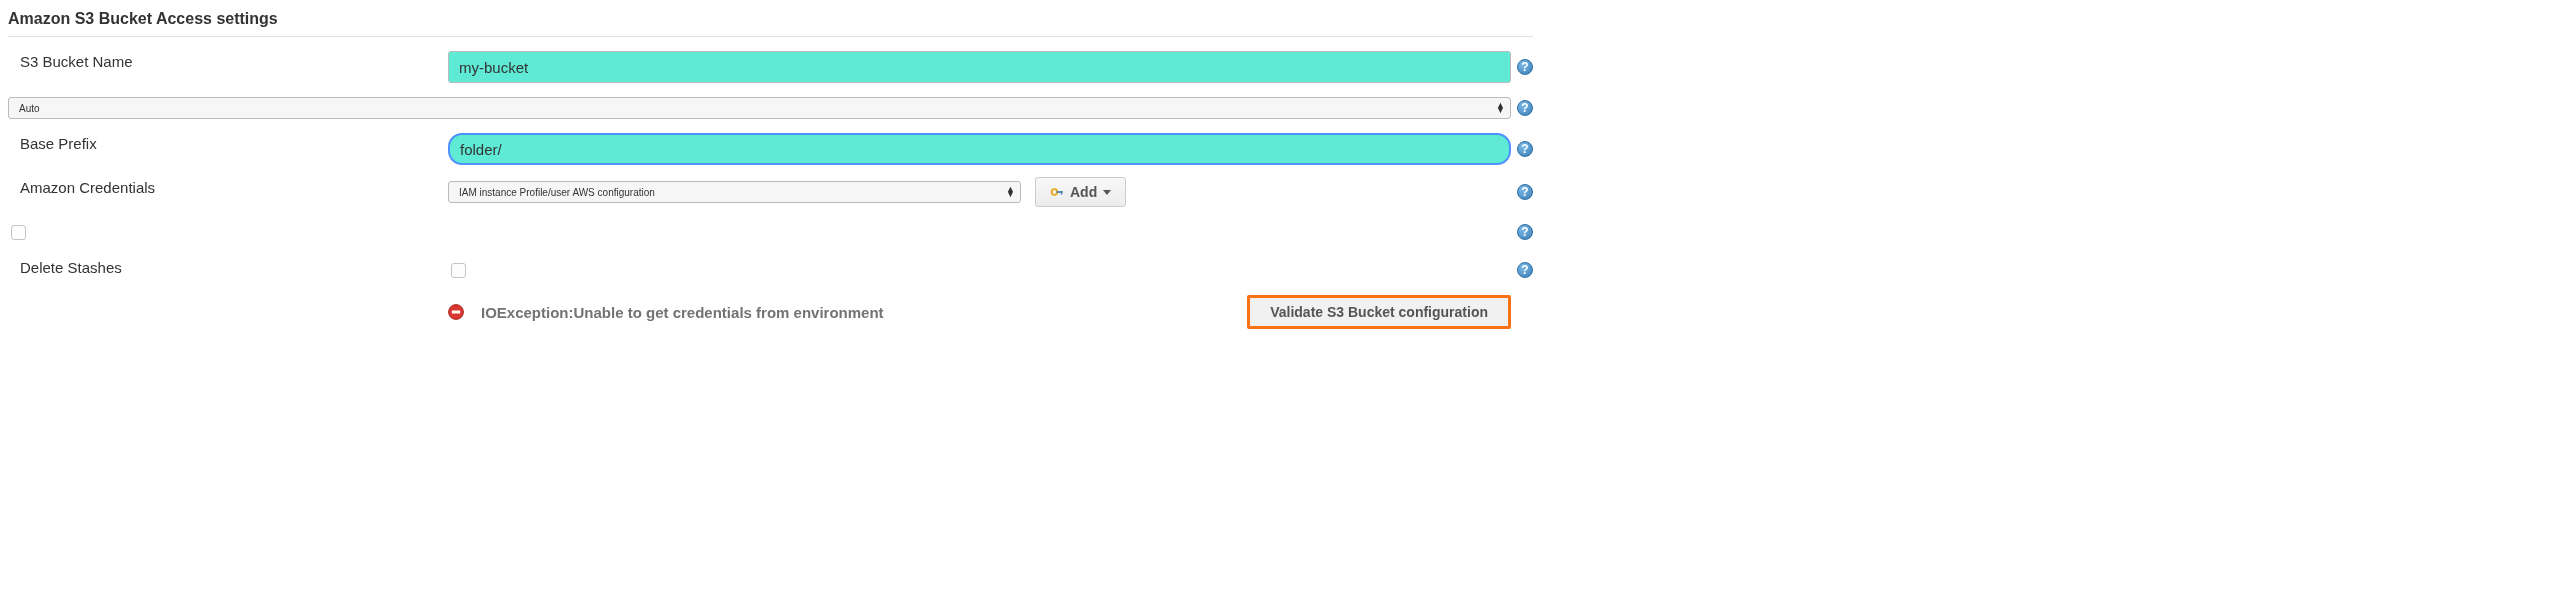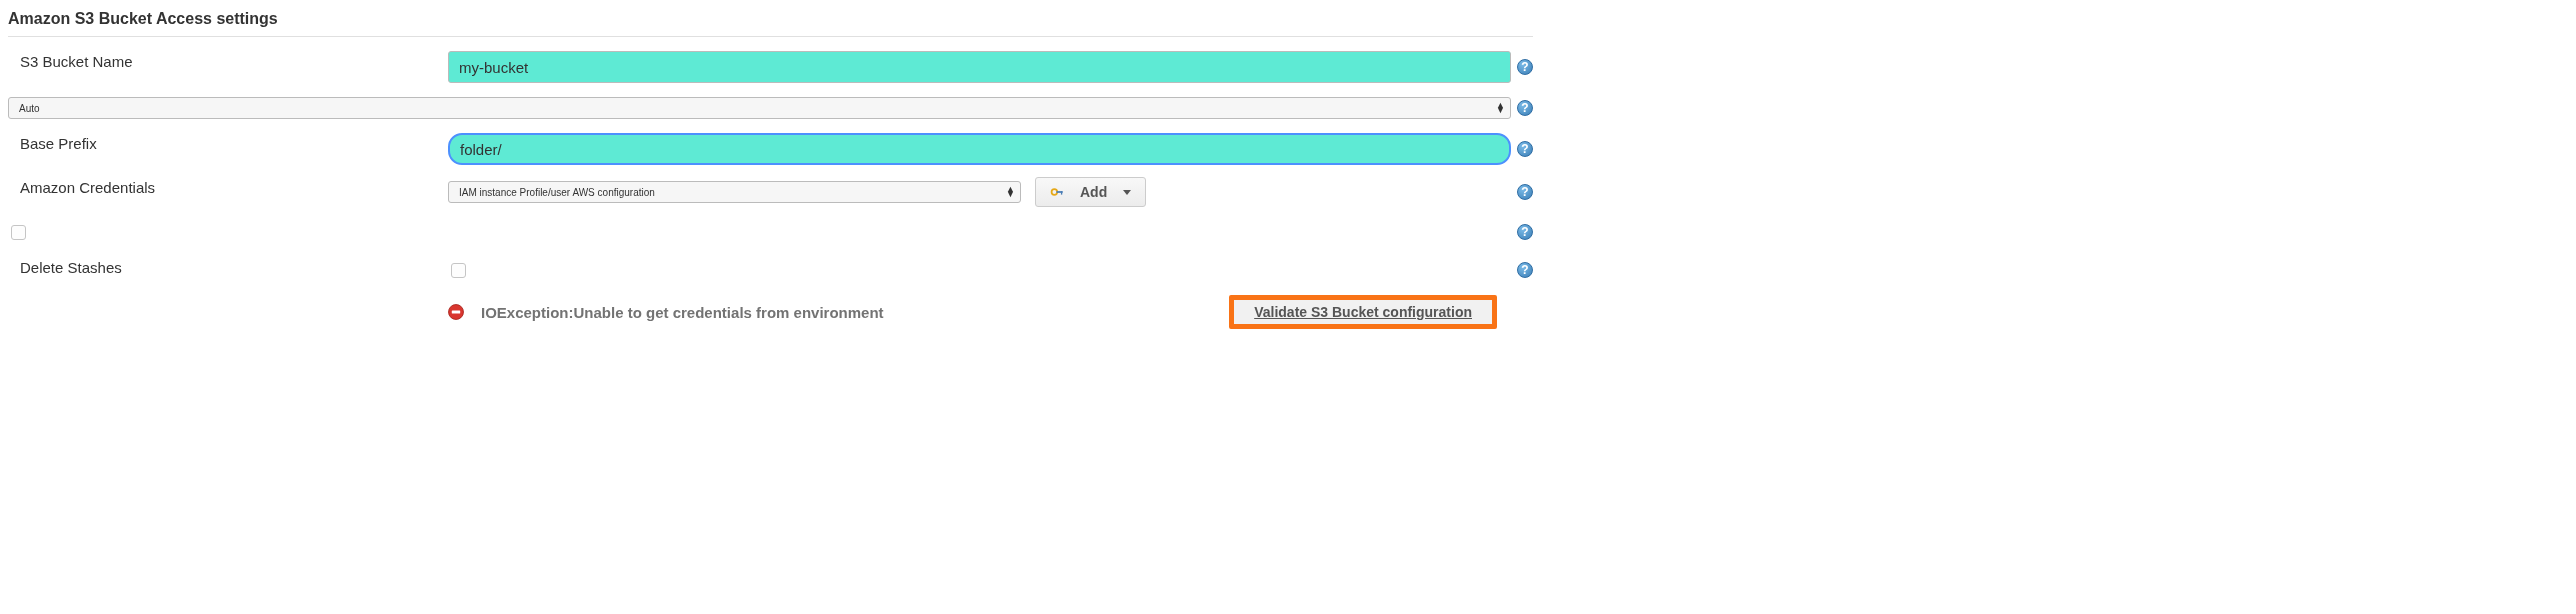--- a/index.html
+++ b/index.html
@@ -106,21 +106,21 @@
       height: 30px;
       padding: 0 14px;
       font-size: 14px;
       font-weight: bold;
       color: #555;
       background: linear-gradient(#f8f8f8, #ececec);
       border: 1px solid #ccc;
       border-radius: 3px;
       display: inline-flex;
       align-items: center;
-      gap: 16px;
+      gap: 6px;
       cursor: pointer;
       font-family: inherit;
     }
     .add-btn { margin-left: 8px; }
     .caret-down {
       display: inline-block;
       width: 0; height: 0;
       border-left: 4px solid transparent;
       border-right: 4px solid transparent;
       border-top: 5px solid #555;
@@ -156,26 +156,25 @@
       height: 16px;
       flex-shrink: 0;
     }
     .validate-btn {
       height: 34px;
       padding: 0 20px;
       font-size: 14px;
       font-weight: bold;
       color: #555;
       background: #f1f1f1;
-      border: 5px solid #f97316;
+      border: 3px solid #f97316;
       border-radius: 2px;
       cursor: pointer;
       font-family: inherit;
-      margin-right: 36px;
-      text-decoration: underline;
+      margin-right: 22px;
     }
   </style>
 </head>
 <body>
 
 <div class="section-header">Amazon S3 Bucket Access settings</div>
 
 <div class="form-row">
   <div class="form-label">S3 Bucket Name</div>
   <div class="form-field">

